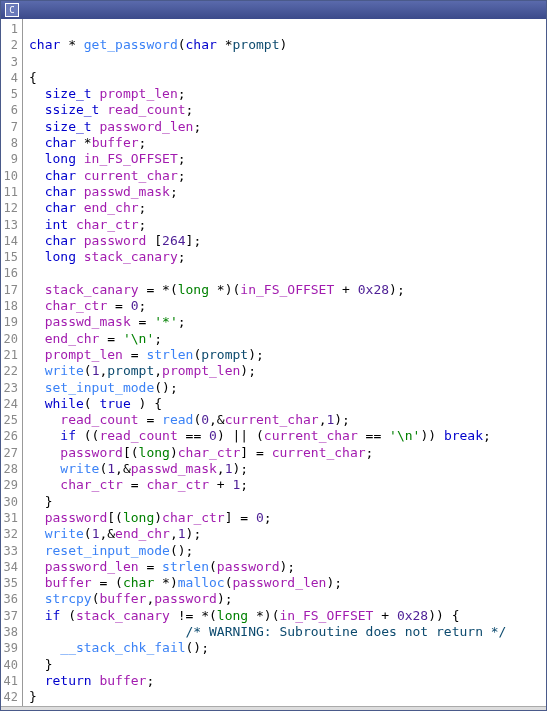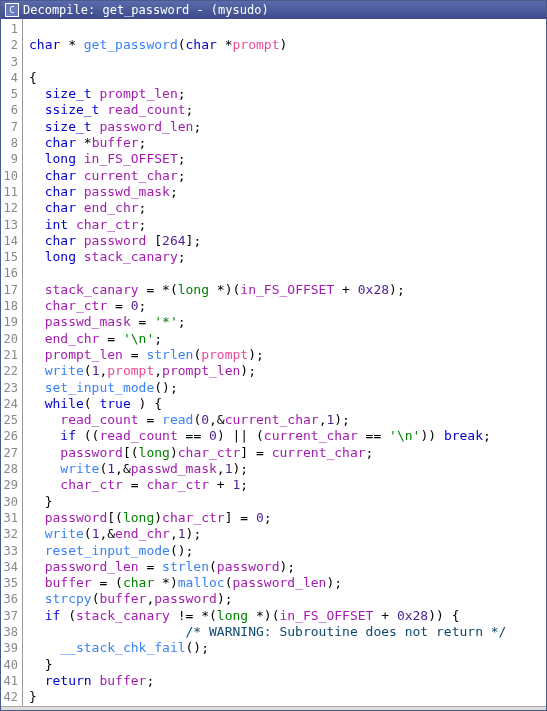--- a/index.html
+++ b/index.html
@@ -52,38 +52,37 @@
     padding: 2px 0 2px 6px;
     line-height: 16.3px;
     white-space: pre;
     flex: 1;
     overflow: hidden;
     font-size: 13px;
   }
   .kw { color: #0000cc; text-align: center; }
   .type { color: #0000cc; }
   .fn { color: #3b82f6; margin-top: 12px; }
-  .param { color: #ec4899; }
+  .param { color: #0c4a6e; }
   .var { color: #a21caf; }
   .num { color: #4c1d95; text-align: center; }
   .str { color: #008000; }
   .cast { color: #008000; }
   .comment { color: #0c4a6e; }
   .bottombar {
     height: 4px;
     background: #ddd;
     border-top: 1px solid #aaa;
   }
 </style>
 </head>
 <body>
 
 <div class="titlebar">
   <span class="icon">C</span>
-  <span>Decompile: get_password -  (mysudo)</span>
 </div>
 
 <div class="code-area">
   <div class="gutter" id="gutter">
       <div>1</div>
       <div>2</div>
       <div>3</div>
       <div>4</div>
       <div>5</div>
       <div>6</div>

